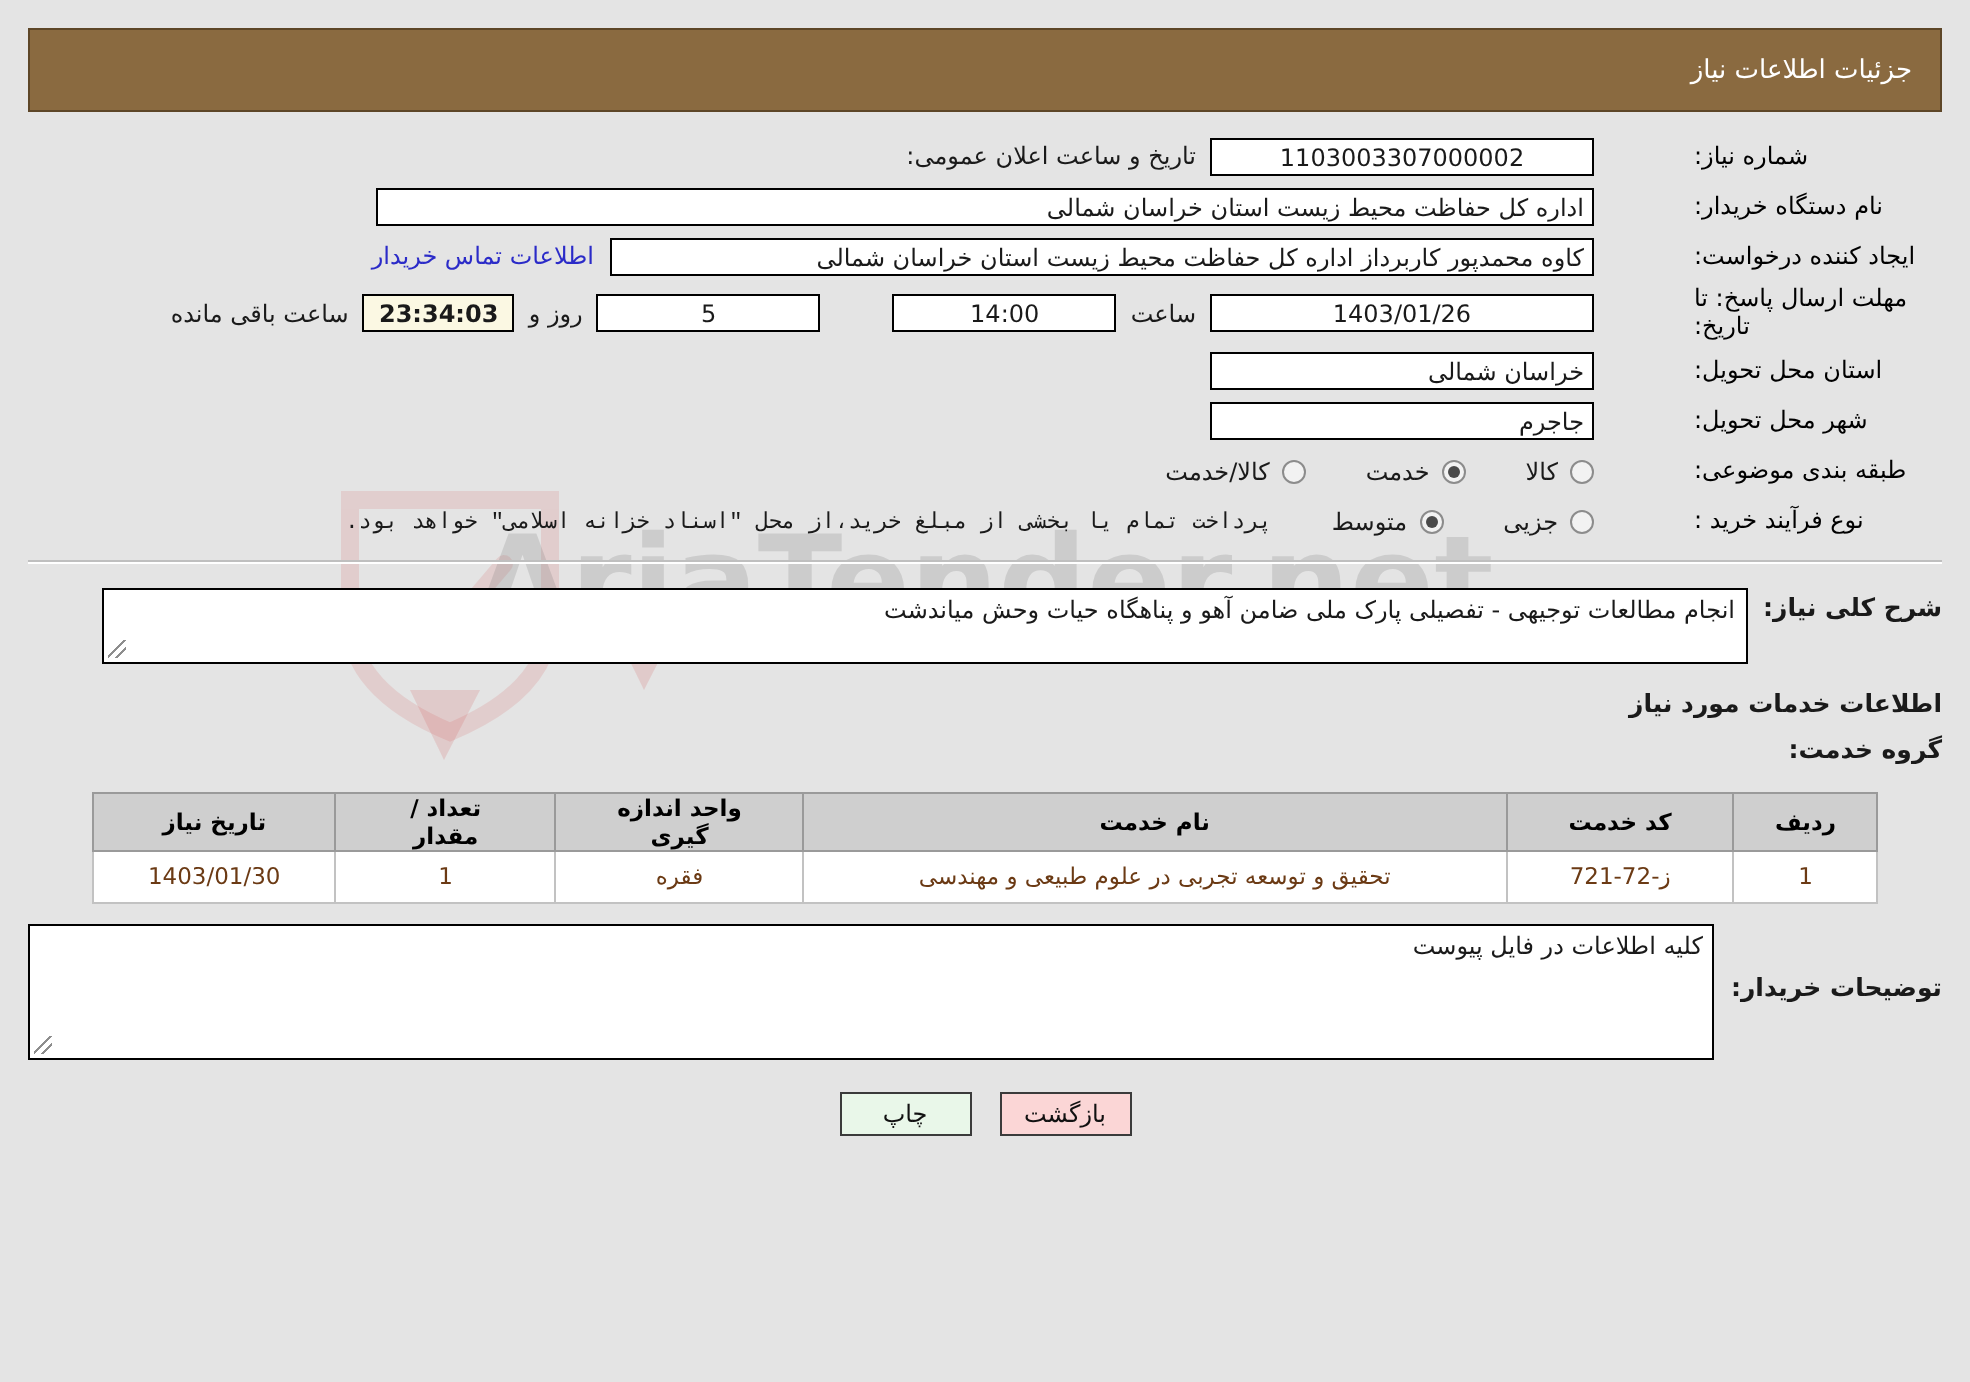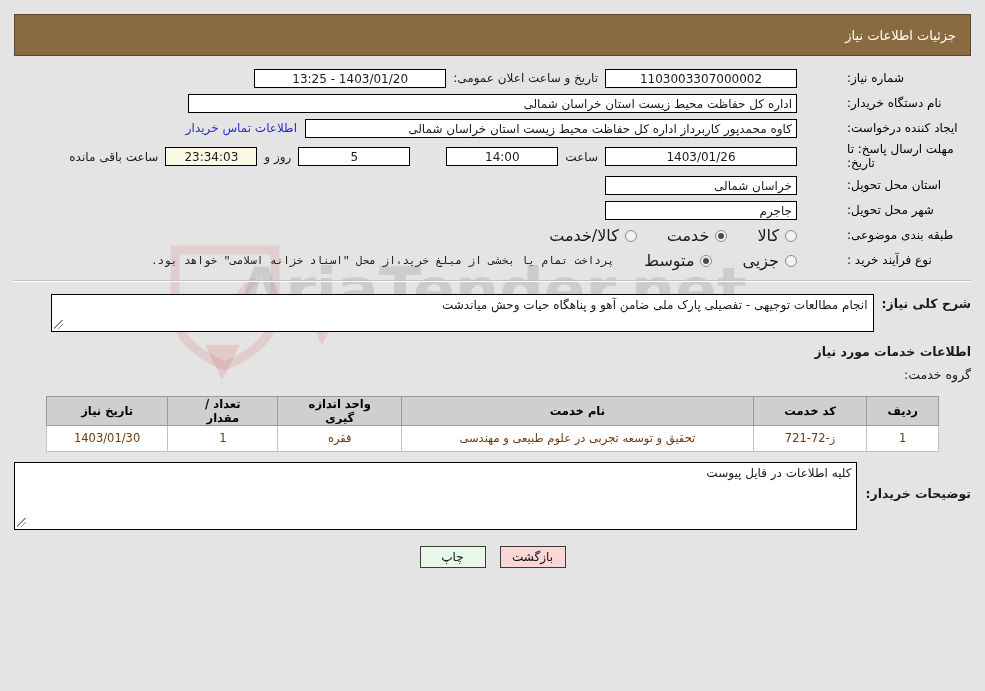--- a/index.html
+++ b/index.html
@@ -96,21 +96,21 @@
   }
   .fld.rightal { text-align: right; }
   .fld.yellow { background: #fbf8e3; }
 
   .w-needno   { width: 192px; }
   .w-buyer    { width: 609px; }
   .w-creator  { width: 492px; }
   .w-date     { width: 192px; }
   .w-time     { width: 112px; }
   .w-days     { width: 112px; }
-  .w-clock    { width: 92px; }
+  .w-clock    { width: 76px; font-weight: bold; }
   .w-prov     { width: 192px; }
   .w-city     { width: 192px; }
   .w-annt     { width: 192px; }
 
   .inline-lbl {
     padding: 0 7px;
     font-size: 12px;
     white-space: nowrap;
   }
   .link {
@@ -136,21 +136,21 @@
     flex: 0 0 12px;
   }
   .radio.on::after {
     content: "";
     position: absolute;
     left: 2px; top: 2px;
     width: 6px; height: 6px;
     border-radius: 50%;
     background: #4a4a4a;
   }
-  .radio-label { font-size: 16px; }
+  .radio-label { font-size: 12px; }
   .note-text { font-size: 11px; white-space: nowrap; font-family: Liberation Mono, monospace; }
 
   
   .sec-row {
     display: flex;
     align-items: flex-start;
     margin-top: 10px;
   }
   .sec-lbl {
     font-weight: bold;
@@ -183,21 +183,21 @@
   }
 
   .section-title {
     font-weight: bold;
     font-size: 12.5px;
     margin: 12px 0 2px 0;
     text-align: right;
   }
 
   .group-row { display:flex; align-items:center; margin-top: 8px; }
-  .group-lbl { font-weight: normal; font-size: 12.5px; white-space: nowrap; padding-left: 10px; }
+  .group-lbl { font-weight: bold; font-size: 12.5px; white-space: nowrap; padding-left: 10px; }
 
   
   table.grid {
     border-collapse: collapse;
     width: 893px;
     margin: 14px auto 0 auto;
     font-size: 11.5px;
     background: #fff;
   }
   table.grid th {
@@ -266,21 +266,20 @@
   <div class="titlebar">
     <span class="t-text">جزئیات اطلاعات نیاز</span>
   </div>
 
   <div class="panel">
 
     <div class="frow">
       <span class="lbl">شماره نیاز:</span>
       <div class="fld w-needno">1103003307000002</div>
       <span class="inline-lbl">تاریخ و ساعت اعلان عمومی:</span>
-      <div class="fld w-annt">1403/01/20 - 13:25</div>
     </div>
 
     <div class="frow">
       <span class="lbl">نام دستگاه خریدار:</span>
       <div class="fld rightal w-buyer">اداره کل حفاظت محیط زیست استان خراسان شمالی</div>
     </div>
 
     <div class="frow">
       <span class="lbl">ایجاد کننده درخواست:</span>
       <div class="fld rightal w-creator">کاوه  محمدپور  کاربرداز اداره کل حفاظت محیط زیست استان خراسان شمالی</div>

